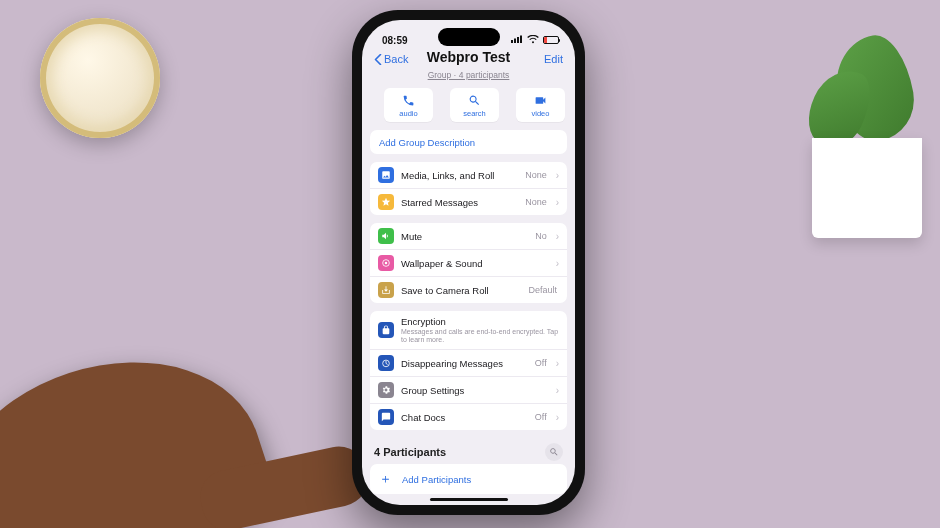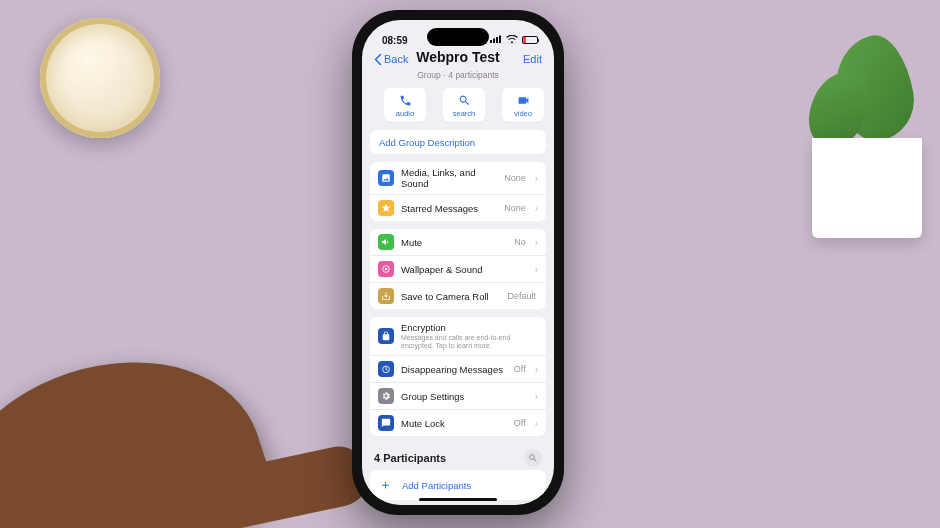--- a/index.html
+++ b/index.html
@@ -16,42 +16,42 @@
   .leaf { position: absolute; background: linear-gradient(135deg,#5da147,#3f7a2d); border-radius: 60% 40% 55% 45% / 50% 60% 40% 50%; }
   .leaf.l1 { width: 75px; height: 105px; right: 10px; top: 28px; transform: rotate(-10deg); }
   .leaf.l2 { width: 55px; height: 80px; right: 55px; top: 60px; transform: rotate(25deg); }
 
   .finger { position: absolute; left: 0; bottom: 0; width: 320px; height: 170px; pointer-events: none; }
   .finger .f1 { position: absolute; left: -60px; bottom: -40px; width: 320px; height: 200px; background: #7a4a2e; border-radius: 60% 60% 40% 40% / 70% 70% 30% 30%; transform: rotate(-18deg); box-shadow: 0 10px 25px rgba(0,0,0,.4); }
   .finger .f2 { position: absolute; left: 200px; bottom: 10px; width: 170px; height: 60px; background: #7a4a2e; border-radius: 30px 35px 35px 30px; transform: rotate(-12deg); }
 
   
   .phone {
-    position: absolute; left: 352px; top: 10px; width: 212px; height: 505px;
+    position: absolute; left: 352px; top: 10px; width: 233px; height: 505px;
     background: #111; border-radius: 46px; padding: 10px;
     box-shadow: 0 18px 45px rgba(0,0,0,.45);
   }
   .screen {
     width: 100%; height: 100%; background: #f1eef4; border-radius: 38px;
     overflow: hidden; position: relative;
   }
   .island { position: absolute; left: 50%; top: 8px; transform: translateX(-50%); width: 62px; height: 18px; background: #000; border-radius: 10px; z-index: 5; }
 
   .status { display: flex; justify-content: space-between; align-items: center; padding: 10px 16px 0 20px; font-size: 10px; font-weight: 600; color: #111; height: 30px; }
   .status .right { display: flex; align-items: center; gap: 4px; font-size: 9px; }
   .batt { width: 16px; height: 8px; border: 1px solid #111; border-radius: 2px; position: relative; }
   .batt::after { content: ""; position: absolute; right: -2px; top: 2px; width: 1.5px; height: 3px; background: #111; border-radius: 0 1px 1px 0; }
   .batt .fill { width: 22%; height: 100%; background: #f2473f; border-radius: 1px 0 0 1px; }
 
   .nav { display: flex; justify-content: space-between; align-items: flex-end; padding: 3px 12px 5px; font-size: 11px; color: #2f6fe0; }
   .nav .back { display: flex; align-items: center; gap: 2px; }
   .nav .title { color: #111; font-weight: 600; font-size: 14px; position: absolute; left: 50%; transform: translateX(-50%); }
 
   .content { height: calc(100% - 52px); overflow: hidden; font-size: 10px; color: #222; }
-  .sub { text-align: center; font-size: 8.5px; color: #8a8590; margin-bottom: 8px; }
+  .sub { text-align: center; font-size: 8.5px; color: #8a8590; margin-bottom: 8px; text-decoration: underline; }
   .actions { display: flex; gap: 5px; padding: 0 10px 8px; }
   .abtn { flex: 1; background: #fff; border-radius: 6px; display: flex; flex-direction: column; align-items: center; justify-content: center; padding: 6px 2px 4px; color: #2f6fe0; font-size: 7.5px; gap: 2px; box-shadow: 0 1px 0 rgba(0,0,0,.04); margin-left: 12px; }
   .abtn svg { width: 13px; height: 13px; }
 
   .section { background: #fff; margin: 0 8px 8px; border-radius: 7px; overflow: hidden; }
   .row { display: flex; align-items: center; padding: 5px 8px; min-height: 24px; border-top: 0.5px solid #ece9f0; gap: 7px; position: relative; }
   .section .row:first-child { border-top: none; }
   .row.link { color: #2f6fe0; font-size: 9.5px; padding: 6px 9px; }
   .ico { width: 16px; height: 16px; border-radius: 4px; display: flex; align-items: center; justify-content: center; flex-shrink: 0; }
   .ico svg { width: 10px; height: 10px; fill: #fff; }
@@ -152,21 +152,21 @@
         </div>
       </div>
 
       <div class="section">
         <div class="row">
           <div class="ico c-blue">
               <svg viewBox="0 0 24 24">
                 <path d="M21 19V5a2 2 0 00-2-2H5a2 2 0 00-2 2v14a2 2 0 002 2h14a2 2 0 002-2zM8.5 13.5l2.5 3 3.5-4.5 4.5 6H5z"></path>
               </svg>
             </div>
-          <span class="lbl">Media, Links, and Sound</span>
+          <span class="lbl">Media, Links, and Roll</span>
           <span class="det">None</span>
           <span class="chev">›</span>
         </div>
         <div class="row">
           <div class="ico c-yellow">
               <svg viewBox="0 0 24 24">
                 <path d="M12 17.3L18.2 21l-1.6-7L22 9.2l-7.2-.6L12 2 9.2 8.6 2 9.2l5.4 4.8-1.6 7z"></path>
               </svg>
             </div>
           <span class="lbl">Starred Messages</span>
@@ -238,21 +238,21 @@
             </div>
           <span class="lbl">Group Settings</span>
           <span class="chev">›</span>
         </div>
         <div class="row">
           <div class="ico c-darkblue">
               <svg viewBox="0 0 24 24">
                 <path d="M20 2H4a2 2 0 00-2 2v18l4-4h14a2 2 0 002-2V4a2 2 0 00-2-2zm-5 10h-1V9.5a2 2 0 00-4 0V12H9v4h6z"></path>
               </svg>
             </div>
-          <span class="lbl">Mute Lock</span>
+          <span class="lbl">Chat Docs</span>
           <span class="det">Off</span>
           <span class="chev">›</span>
         </div>
       </div>
 
       <div class="parthdr">
         <span>4 Participants</span>
         <div class="srch">
           <svg width="10" height="10" viewBox="0 0 24 24">
               <path fill="#8a8590" d="M15.5 14h-.8l-.3-.3a6.5 6.5 0 10-.7.7l.3.3v.8l5 5 1.5-1.5zm-6 0a4.5 4.5 0 114.5-4.5A4.5 4.5 0 019.5 14z"></path>

